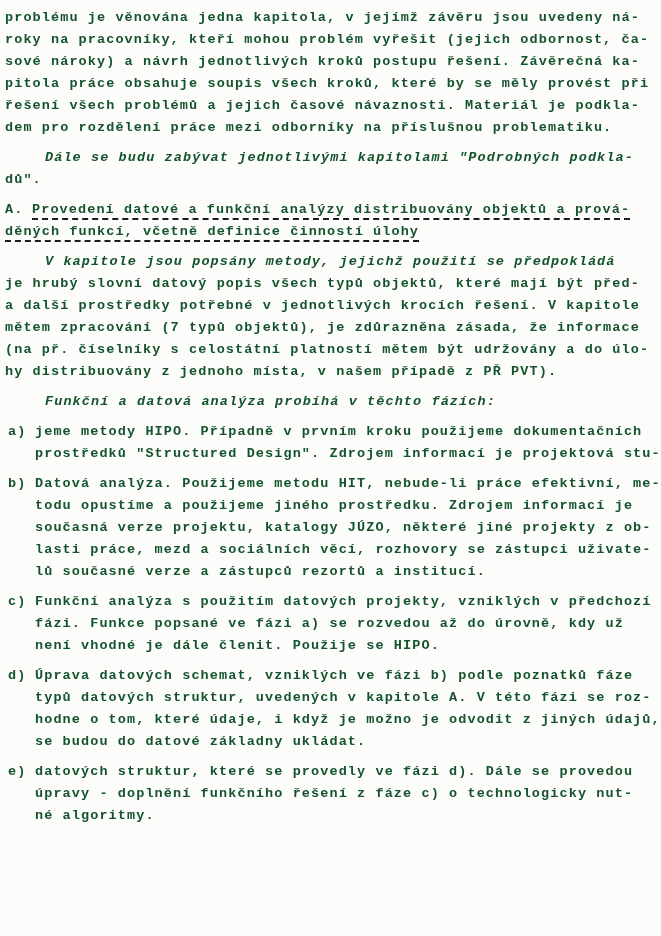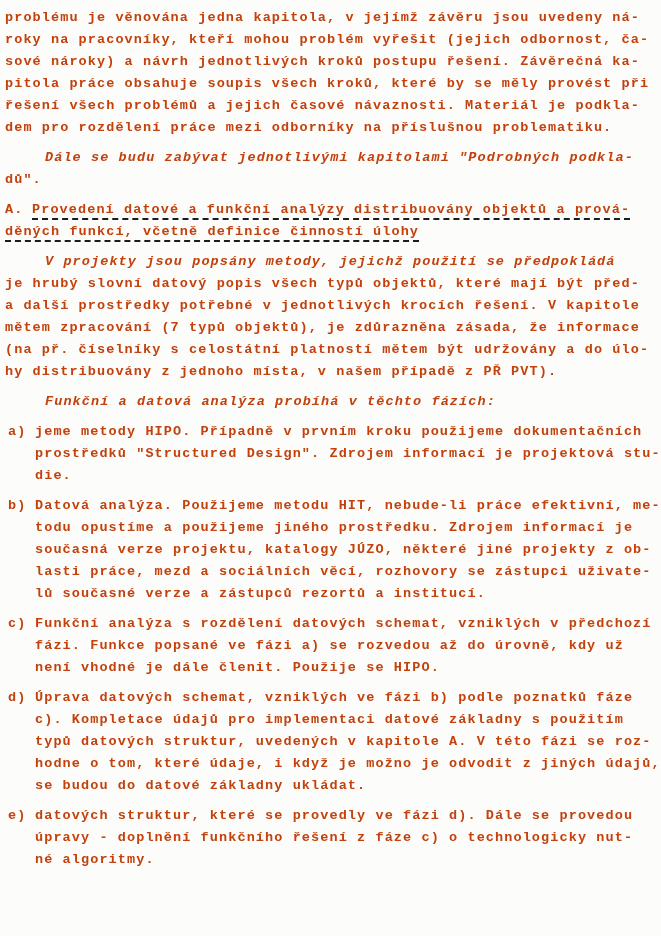--- a/index.html
+++ b/index.html
@@ -53,72 +53,70 @@
     position: absolute;
     left: 3px;
     top: 0;
     height: 22px;
     line-height: 22px;
   }
 </style>
 </head>
 <body>
 
-<div class="scan-page" style="background: rgb(252, 252, 250); color: #c2410c;">
+<div class="scan-page" style="background: rgb(252, 252, 250); color: #14532d;">
     <div class="block para">
       <div class="line">problému je věnována jedna kapitola, v jejímž závěru jsou uvedeny ná-</div>
       <div class="line">roky na pracovníky, kteří mohou problém vyřešit (jejich odbornost, ča-</div>
       <div class="line">sové nároky) a návrh jednotlivých kroků postupu řešení. Závěrečná ka-</div>
       <div class="line">pitola práce obsahuje soupis všech kroků, které by se měly provést při</div>
       <div class="line">řešení všech problémů a jejich časové návaznosti. Materiál je podkla-</div>
       <div class="line">dem pro rozdělení práce mezi odborníky na příslušnou problematiku.</div>
     </div>
     <div class="block para">
       <div class="line indent">Dále se budu zabývat jednotlivými kapitolami "Podrobných podkla-</div>
       <div class="line">dů".</div>
     </div>
     <div class="block heading">
       <div class="line"><span class="heading-prefix">A.</span><span class="dashed-underline">Provedení datové a funkční analýzy distribuovány objektů a prová-</span></div>
       <div class="line"><span class="dashed-underline">děných funkcí, včetně definice činností úlohy</span></div>
     </div>
     <div class="block para">
-      <div class="line indent">V projekty jsou popsány metody, jejichž použití se předpokládá</div>
+      <div class="line indent">V kapitole jsou popsány metody, jejichž použití se předpokládá</div>
       <div class="line">je hrubý slovní datový popis všech typů objektů, které mají být před-</div>
       <div class="line">a další prostředky potřebné v jednotlivých krocích řešení. V kapitole</div>
       <div class="line">mětem zpracování (7 typů objektů), je zdůrazněna zásada, že informace</div>
       <div class="line">(na př. číselníky s celostátní platností mětem být udržovány a do úlo-</div>
       <div class="line">hy distribuovány z jednoho místa, v našem případě z PŘ PVT).</div>
     </div>
     <div class="block para">
       <div class="line indent">Funkční a datová analýza probíhá v těchto fázích:</div>
     </div>
     <div class="block item">
       <span class="marker">a)</span>
       <div class="line">jeme metody HIPO. Případně v prvním kroku použijeme dokumentačních</div>
       <div class="line">prostředků "Structured Design". Zdrojem informací je projektová stu-</div>
-      <div class="line">die.</div>
     </div>
     <div class="block item">
       <span class="marker">b)</span>
       <div class="line">Datová analýza. Použijeme metodu HIT, nebude-li práce efektivní, me-</div>
       <div class="line">todu opustíme a použijeme jiného prostředku. Zdrojem informací je</div>
       <div class="line">současná verze projektu, katalogy JÚZO, některé jiné projekty z ob-</div>
       <div class="line">lasti práce, mezd a sociálních věcí, rozhovory se zástupci uživate-</div>
       <div class="line">lů současné verze a zástupců rezortů a institucí.</div>
     </div>
     <div class="block item">
       <span class="marker">c)</span>
-      <div class="line">Funkční analýza s rozdělení datových schemat, vzniklých v předchozí</div>
+      <div class="line">Funkční analýza s použitím datových projekty, vzniklých v předchozí</div>
       <div class="line">fázi. Funkce popsané ve fázi a) se rozvedou až do úrovně, kdy už</div>
       <div class="line">není vhodné je dále členit. Použije se HIPO.</div>
     </div>
     <div class="block item">
       <span class="marker">d)</span>
       <div class="line">Úprava datových schemat, vzniklých ve fázi b) podle poznatků fáze</div>
-      <div class="line">c). Kompletace údajů pro implementaci datové základny s použitím</div>
       <div class="line">typů datových struktur, uvedených v kapitole A. V této fázi se roz-</div>
       <div class="line">hodne o tom, které údaje, i když je možno je odvodit z jiných údajů,</div>
       <div class="line">se budou do datové základny ukládat.</div>
     </div>
     <div class="block item">
       <span class="marker">e)</span>
       <div class="line">datových struktur, které se provedly ve fázi d). Dále se provedou</div>
       <div class="line">úpravy - doplnění funkčního řešení z fáze c) o technologicky nut-</div>
       <div class="line">né algoritmy.</div>
     </div>

